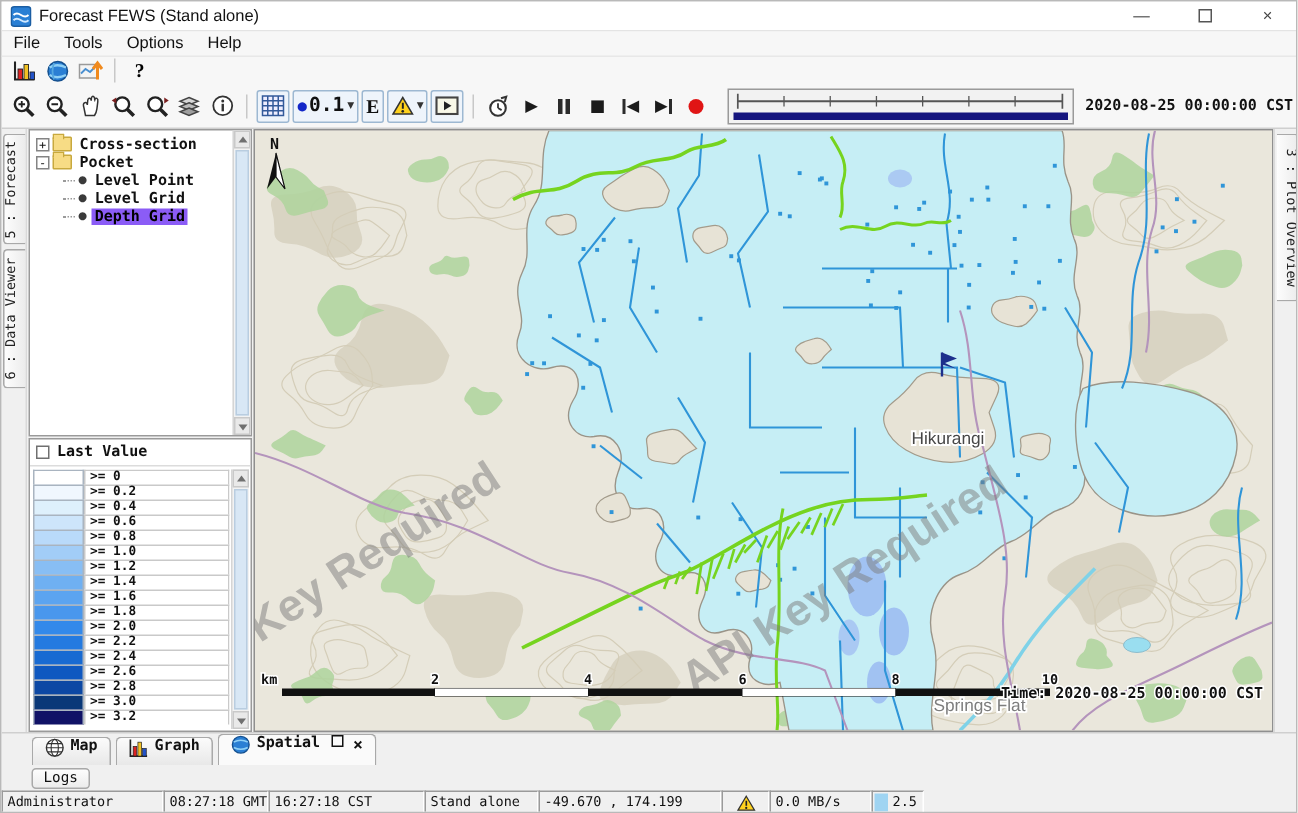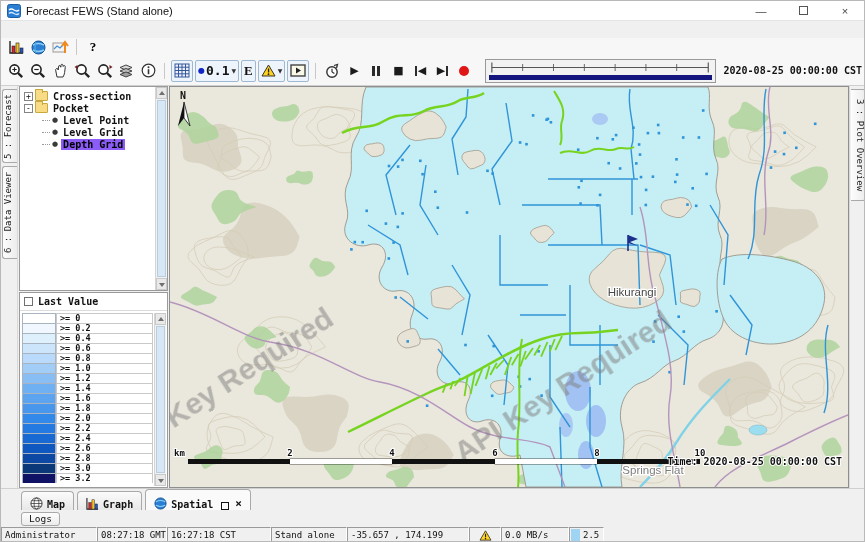--- a/index.html
+++ b/index.html
@@ -81,21 +81,21 @@
   .lg-row{display:flex;height:10px}
   .lg-sw{width:34px;border:1px solid #a9b4c0;border-bottom:none;flex:0 0 auto}
   .lg-lb{flex:1;background:#fff;border:1px solid #c9c9c9;border-bottom:none;font-family:"DejaVu Sans Mono",monospace;font-size:8.5px;font-weight:bold;color:#111;line-height:9px;padding-left:3px}
   .legend-box .vscroll{right:1px;top:20px;height:calc(100% - 21px)}
 
   .map-panel{position:absolute;left:168px;top:0;width:680px;height:402px;border:1px solid #8f8f8f;background:#eae7dc;overflow:hidden}
   .map-panel svg{display:block}
 
   
   .bottom-tabs{position:absolute;left:0;top:487px;width:865px;height:22px;background:#f0f0f0;display:flex;align-items:flex-end;padding-left:20px;border-top:1px solid #cfcfcf}
-  .btab{height:19px;display:flex;align-items:flex-end;gap:4px;border:1px solid #a9a9a9;border-bottom:none;border-radius:4px 4px 0 0;background:linear-gradient(#fbfbfb,#e8e8e8);padding:0 8px;margin-right:3px;font-family:"DejaVu Sans Mono",monospace;font-size:10px;font-weight:bold;color:#111}
+  .btab{height:19px;display:flex;align-items:flex-start;gap:4px;border:1px solid #a9a9a9;border-bottom:none;border-radius:4px 4px 0 0;background:linear-gradient(#fbfbfb,#e8e8e8);padding:0 8px;margin-right:3px;font-family:"DejaVu Sans Mono",monospace;font-size:10px;font-weight:bold;color:#111}
   .btab.active{height:21px;background:#fafafa}
   .btab .ticon{width:13px;height:13px;flex:0 0 auto}
   .btab .panel-max{width:8px;height:8px;border:1.5px solid #111;margin-left:4px}
   .btab .panel-close{font-size:11px;font-weight:bold;color:#111;margin-left:2px}
   .logs-row{position:absolute;left:0;top:509px;width:865px;height:17px;background:#f0f0f0;display:flex;align-items:center;padding-left:20px}
   .logs-btn{height:14px;border:1px solid #a9a9a9;border-radius:3px;background:linear-gradient(#fdfdfd,#ececec);font-family:"DejaVu Sans Mono",monospace;font-size:9.5px;font-weight:normal;color:#111;padding:0 7px;display:flex;align-items:center}
 
   
   .statusbar{position:absolute;left:0;top:526px;width:865px;height:16px;background:#f0f0f0;display:flex;font-family:"DejaVu Sans Mono",monospace;font-size:9px;color:#111}
   .st-cell{height:16px;border:1px solid;border-color:#9a9a9a #fff #fff #9a9a9a;display:flex;align-items:center;padding:0 3px;white-space:nowrap;overflow:hidden}
@@ -121,20 +121,26 @@
         </div>
       <div class="win-btn">
           <span class="max-glyph"></span>
         </div>
       <div class="win-btn">
           <span>×</span>
         </div>
     </div>
   </div>
 
+  <div class="menubar">
+    <span class="menu-item">File</span>
+    <span class="menu-item">Tools</span>
+    <span class="menu-item">Options</span>
+    <span class="menu-item">Help</span>
+  </div>
 
   <div class="toolbar1">
     <span class="tb-ic">
       <svg width="15" height="14" viewBox="0 0 15 14">
           <path d="M1 1v12h13" stroke="#222" stroke-width="1.4" fill="none"></path>
           <rect x="3" y="6" width="3" height="7" fill="#d22" stroke="#222" stroke-width=".6"></rect>
           <rect x="7" y="3" width="3" height="10" fill="#f2c224" stroke="#222" stroke-width=".6"></rect>
           <rect x="11" y="8" width="3" height="5" fill="#2353c8" stroke="#222" stroke-width=".6"></rect>
         </svg>
     </span>
@@ -730,25 +736,25 @@
       <span class="panel-max"></span>
       <span class="panel-close">×</span>
     </div>
   </div>
 
   <div class="logs-row">
     <span class="logs-btn">Logs</span>
   </div>
 
   <div class="statusbar">
-    <div class="st-cell" style="width:96px">Administrator</div>
+    <div class="st-cell" style="width:108px">Administrator</div>
     <div class="st-cell" style="width:70px">08:27:18 GMT</div>
     <div class="st-cell" style="width:104px">16:27:18 CST</div>
     <div class="st-cell" style="width:76px">Stand alone</div>
-    <div class="st-cell" style="width:122px">-35.657 , 174.199</div>
+    <div class="st-cell" style="width:122px">-49.670 , 174.199</div>
     <div class="st-cell" style="width:32px;justify-content:center">
       <svg width="13" height="11" viewBox="0 0 15 13">
           <path d="M7.5 1 L14 12 L1 12 Z" fill="#ffd21e" stroke="#333"></path>
           <rect x="6.9" y="4.5" width="1.3" height="4" fill="#222"></rect>
           <circle cx="7.5" cy="10.2" r=".9" fill="#222"></circle>
         </svg>
     </div>
     <div class="st-cell" style="width:68px">0.0 MB/s</div>
     <div class="st-cell st-mem" style="width:35px">
       <span class="mem-fill"></span>

